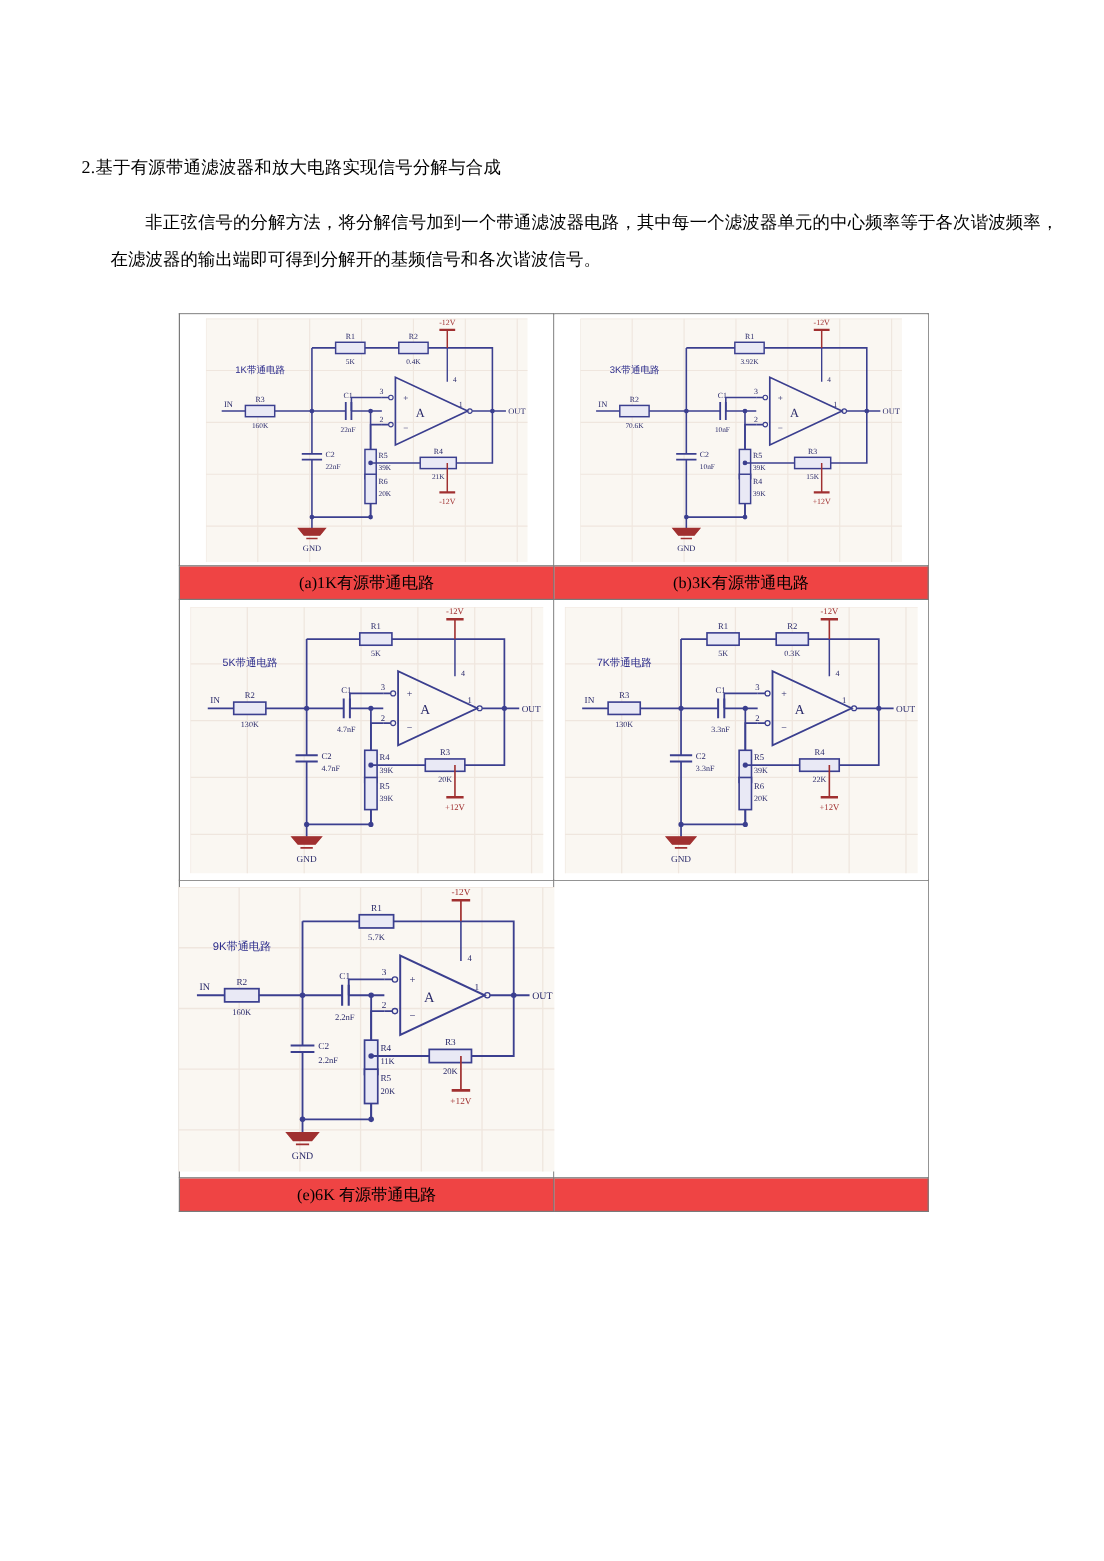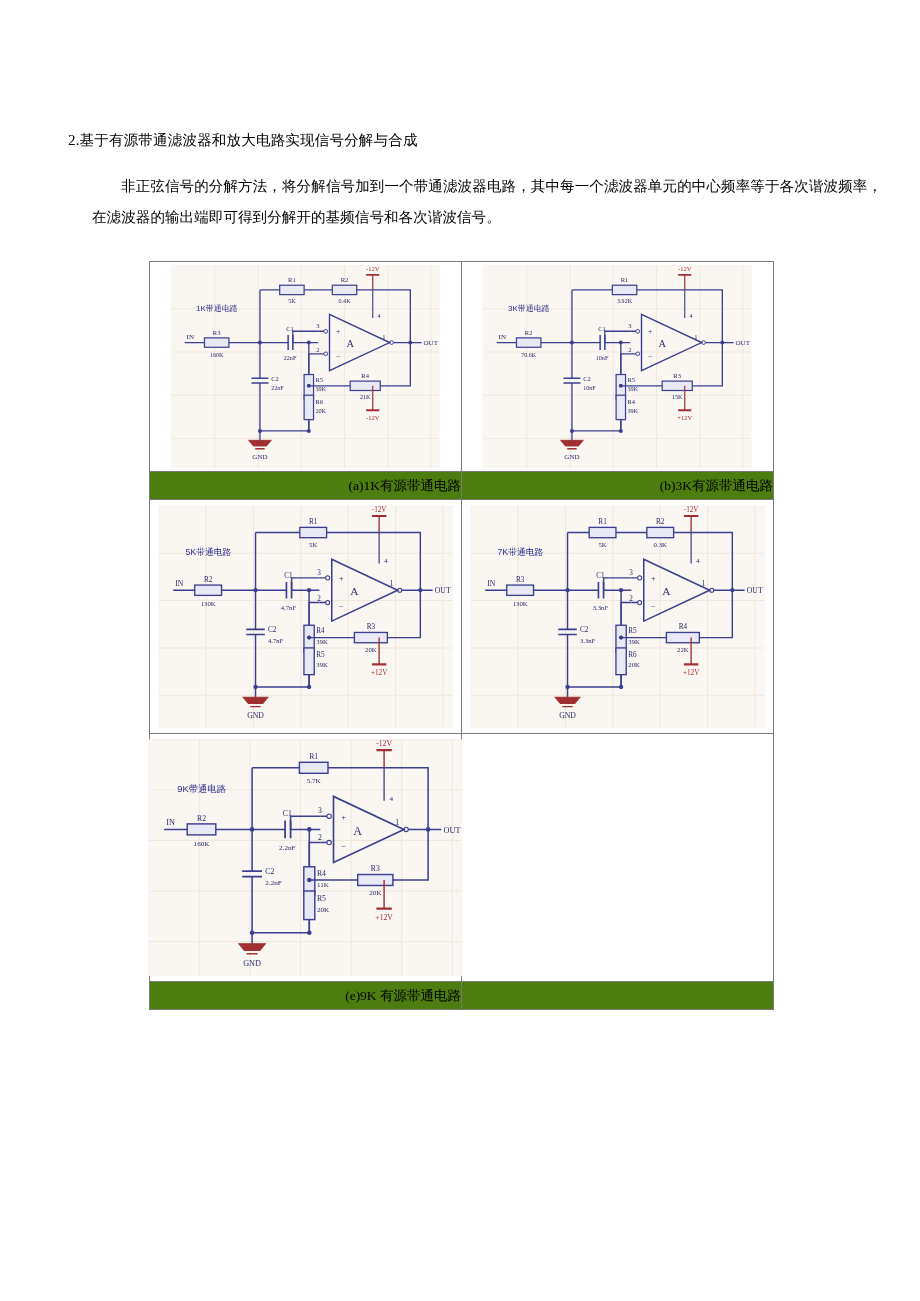--- a/index.html
+++ b/index.html
@@ -64,23 +64,23 @@
   }
   .cell-fig {
     height: 209px;
     background: #ffffff;
     position: relative;
   }
   .cell-fig.tall { height: 233px; }
   .cell-fig.tallest { height: 247px; }
   .cell-cap {
     height: 27px;
-    text-align: right;
+    text-align: center;
     font-size: 13.5px;
-    background: #4d7c0f;
+    background: #ef4444;
   }
   .cell-cap.blank { }
   .cell-total {
     height: 28px;
     text-align: center;
     font-size: 14px;
   }
   .cell-total .sp { display: inline-block; width: 14px; }
 
   
@@ -581,19 +581,19 @@
                 <path d="M 82 186 L 106 186 L 101 192 L 87 192 Z" fill="#a03030" stroke="#a03030" stroke-width="1"></path>
                 <line x1="89" y1="195" x2="99" y2="195" stroke="#a03030" stroke-width="1.4"></line>
                 <text x="94" y="206" font-size="7.5" fill="#2a2a6a" text-anchor="middle" font-family="'Liberation Serif',serif">GND</text>
                 <text x="26" y="48" font-size="8.5" fill="#2a2a8a" font-family="'Liberation Sans',sans-serif">9K带通电路</text>
               </svg>
             </div>
       </td>
       <td class="cell-fig tallest"></td>
     </tr>
     <tr>
-      <td class="cell-cap">(e)9K 有源带通电路</td>
+      <td class="cell-cap">(e)6K 有源带通电路</td>
       <td class="cell-cap blank"></td>
     </tr>
   </tbody>
     </table>
 
 </div>
 
 </body></html>

